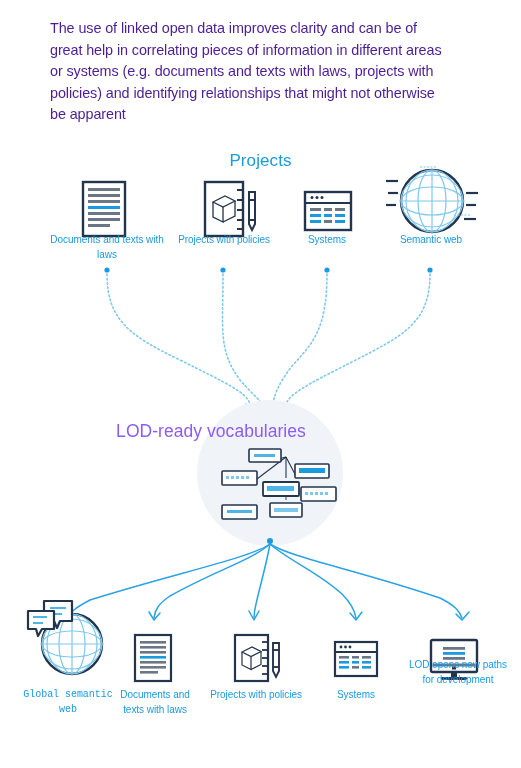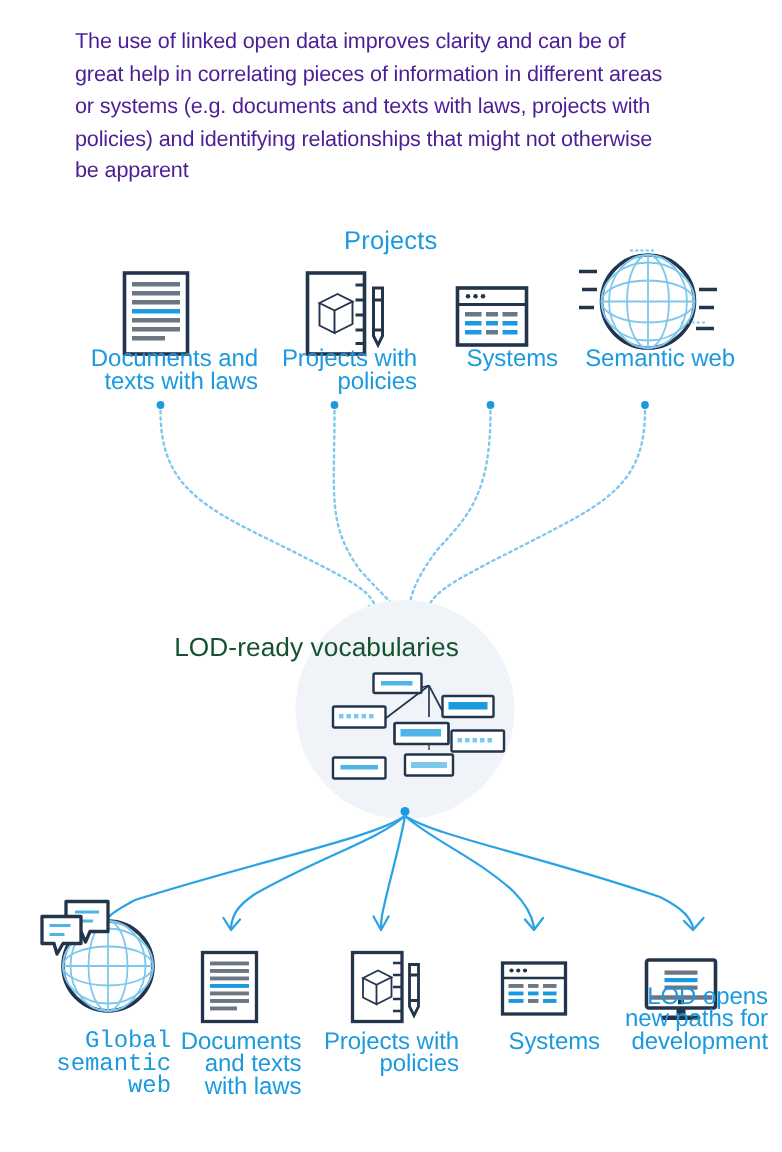--- a/index.html
+++ b/index.html
@@ -43,35 +43,35 @@
     width: 521px;
     text-align: center;
     font-size: 17px;
     color: #1b9ae0;
     letter-spacing: 0.1px;
   }
 
   
   .node-label {
     position: absolute;
-    text-align: right;
-    font-size: 16px;
+    text-align: center;
+    font-size: 10px;
     line-height: 15px;
     color: #1b9ae0;
     letter-spacing: -0.05px;
   }
 
   .lod-title {
     position: absolute;
     left: 0;
     top: 421px;
     width: 422px;
     text-align: center;
     font-size: 17.5px;
-    color: #14532d;
+    color: #8b5cf6;
     letter-spacing: 0.05px;
   }
 
   
   .icon {
     position: absolute;
   }
   .icon svg { display: block; }
 
   

